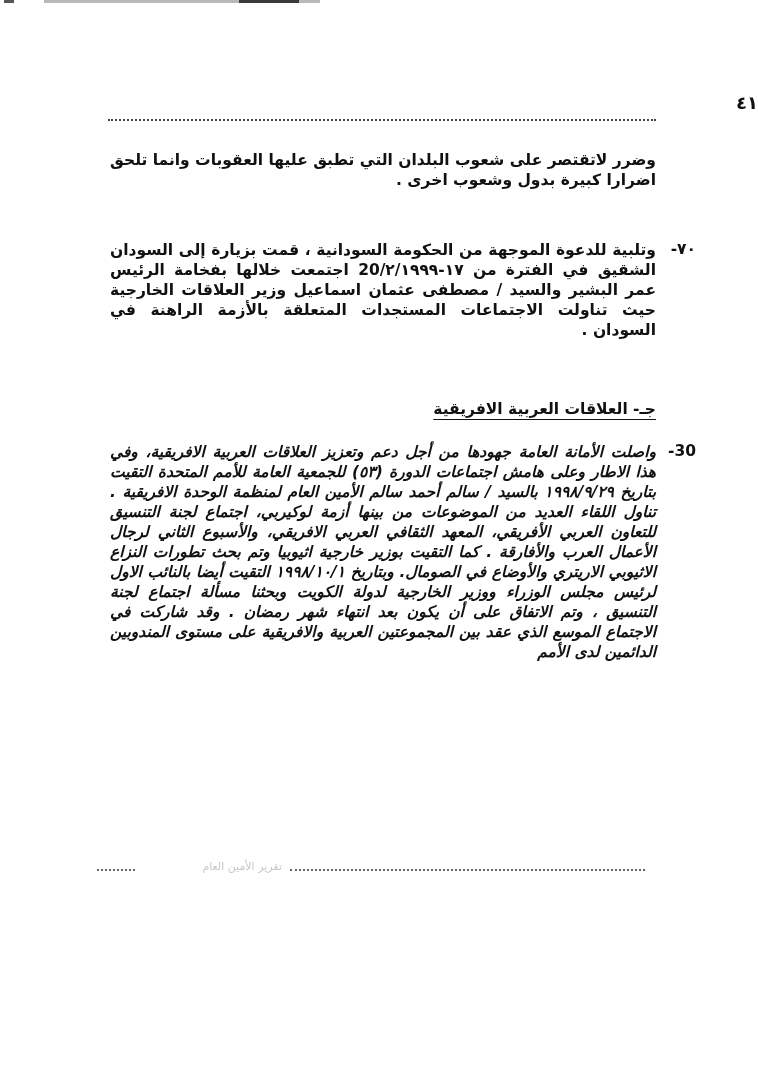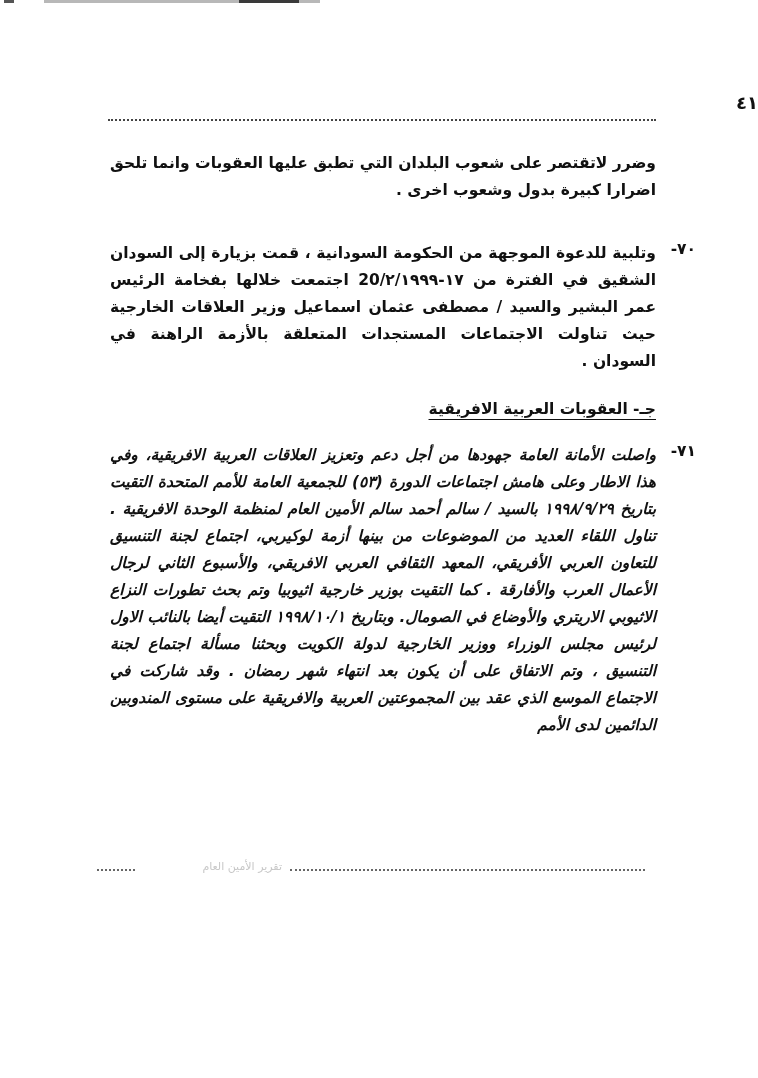--- a/index.html
+++ b/index.html
@@ -6,21 +6,21 @@
   body { width: 758px; height: 1078px; position: relative; overflow: hidden;
          font-family: "DejaVu Sans", "Liberation Sans", sans-serif; color: #111; }
   .scan-strip { position: absolute; top: 0; left: 44px; width: 276px; height: 3px; background: #b8b8b8; }
   .scan-strip .dark { position: absolute; top: 0; left: 195px; width: 60px; height: 3px; background: #3a3a3a; }
   .scan-strip .tick { position: absolute; top: 0; left: -40px; width: 10px; height: 3px; background: #555; }
   .page-number { position: absolute; top: 92px; left: 0; width: 758px; text-align: right;
                  font-size: 18px; font-weight: bold; direction: rtl; }
   .header-rule { position: absolute; top: 119px; left: 108px; width: 548px; height: 0;
                  border-top: 2px dotted #444; }
   .text-block { position: absolute; right: 62px; width: 586px; direction: rtl; text-align: justify;
-                font-size: 15.5px; font-weight: bold; line-height: 27px; font-family: "DejaVu Sans", sans-serif; }
+                font-size: 15.5px; font-weight: bold; line-height: 20px; font-family: "DejaVu Sans", sans-serif; }
   .text-block p { margin: 0; }
   .para-cont { top: 150px; right: 62px; }
   .para-70 { top: 240px; }
   .para-71 { top: 442px; font-style: italic; }
   .item-num { position: absolute; right: 62px; font-size: 15.5px; font-weight: bold; direction: rtl; }
   .num-70 { top: 240px; }
   .num-71 { top: 442px; }
   .numbered { right: 102px; width: 546px; }
   .para-cont.text-block { right: 102px; width: 546px; }
   .section-heading { position: absolute; top: 400px; right: 102px; direction: rtl; font-size: 15.5px;
@@ -43,22 +43,22 @@
 
 <div class="text-block para-cont">
   <p>وضرر لاتقتصر على شعوب البلدان التي تطبق عليها العقوبات  وانما تلحق اضرارا كبيرة بدول وشعوب اخرى .</p>
 </div>
 
 <div class="item-num num-70">٧٠-</div>
 <div class="text-block numbered para-70">
   <p>وتلبية للدعوة الموجهة من الحكومة السودانية ، قمت بزيارة إلى السودان الشقيق في الفترة من ١٧-20/٢/١٩٩٩ اجتمعت خلالها بفخامة الرئيس عمر البشير والسيد / مصطفى  عثمان اسماعيل وزير العلاقات الخارجية حيث تناولت الاجتماعات المستجدات المتعلقة بالأزمة الراهنة في السودان .</p>
 </div>
 
-<div class="section-heading">جـ- العقوبات العربية الافريقية</div>
+<div class="section-heading">جـ- العلاقات العربية الافريقية</div>
 
-<div class="item-num num-71">٧١-</div>
+<div class="item-num num-71">30-</div>
 <div class="text-block numbered para-71">
   <p>واصلت الأمانة العامة جهودها من أجل دعم وتعزيز العلاقات العربية الافريقية، وفي هذا  الاطار وعلى هامش اجتماعات الدورة (٥٣) للجمعية العامة للأمم المتحدة التقيت  بتاريخ ١٩٩٨/٩/٢٩ بالسيد / سالم أحمد سالم الأمين العام لمنظمة الوحدة الافريقية . تناول اللقاء  العديد من الموضوعات من بينها  أزمة لوكيربي، اجتماع لجنة التنسيق للتعاون العربي الأفريقي، المعهد الثقافي العربي الافريقي، والأسبوع الثاني لرجال الأعمال العرب والأفارقة . كما التقيت بوزير خارجية اثيوبيا وتم بحث تطورات النزاع الاثيوبي الاريتري والأوضاع في الصومال. وبتاريخ ١٩٩٨/١٠/١ التقيت أيضا بالنائب الاول لرئيس مجلس الوزراء ووزير  الخارجية لدولة الكويت وبحثنا مسألة اجتماع لجنة التنسيق ، وتم الاتفاق على أن يكون بعد انتهاء شهر رمضان . وقد شاركت في الاجتماع الموسع الذي عقد بين المجموعتين العربية والافريقية  على مستوى المندوبين الدائمين لدى الأمم</p>
 </div>
 
 <div class="footer-rule-short"></div>
 <div class="footer-text">تقرير الأمين العام</div>
 <div class="footer-rule-long"></div>
 
 </body></html>

